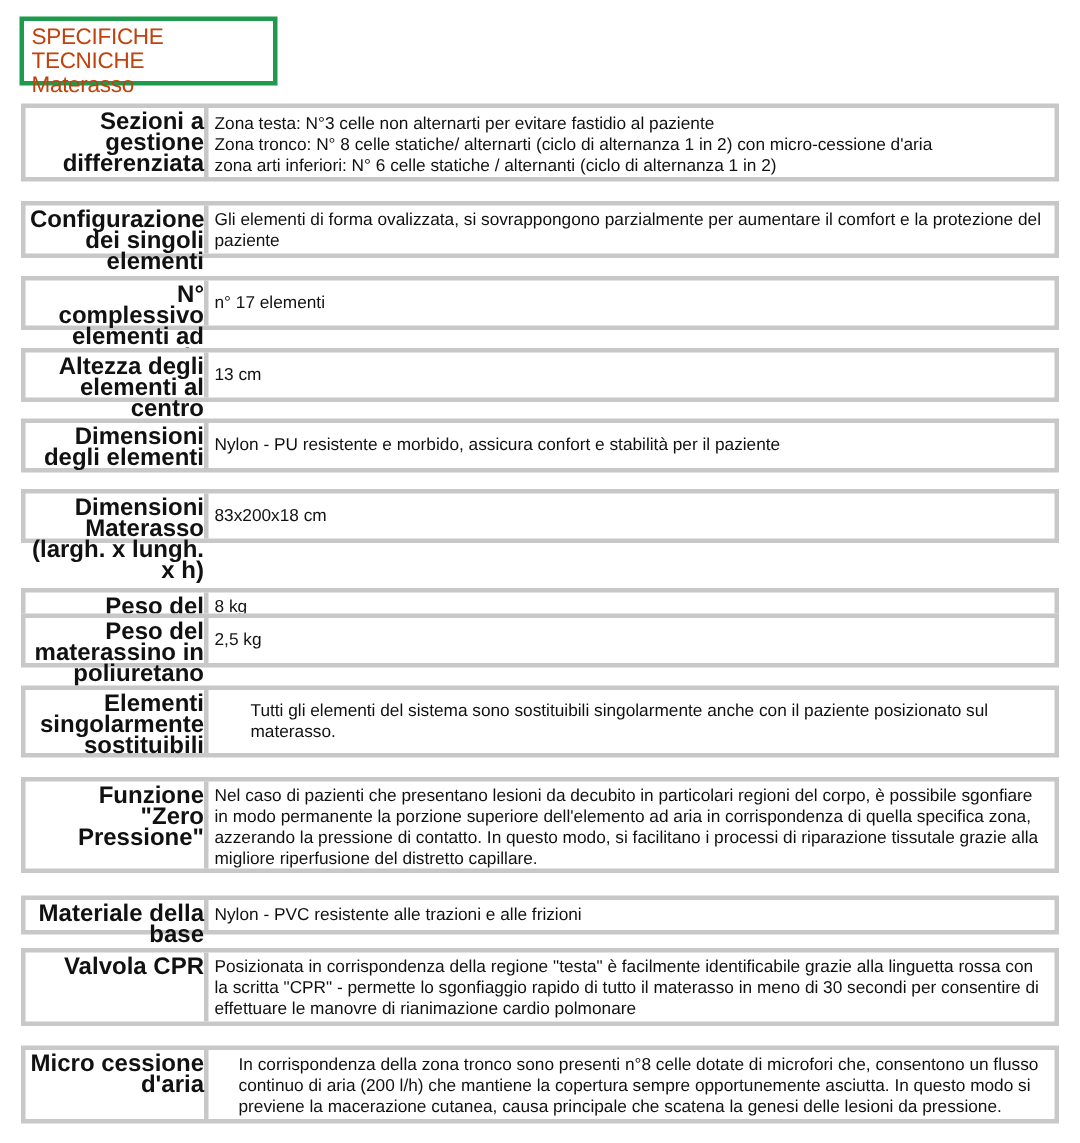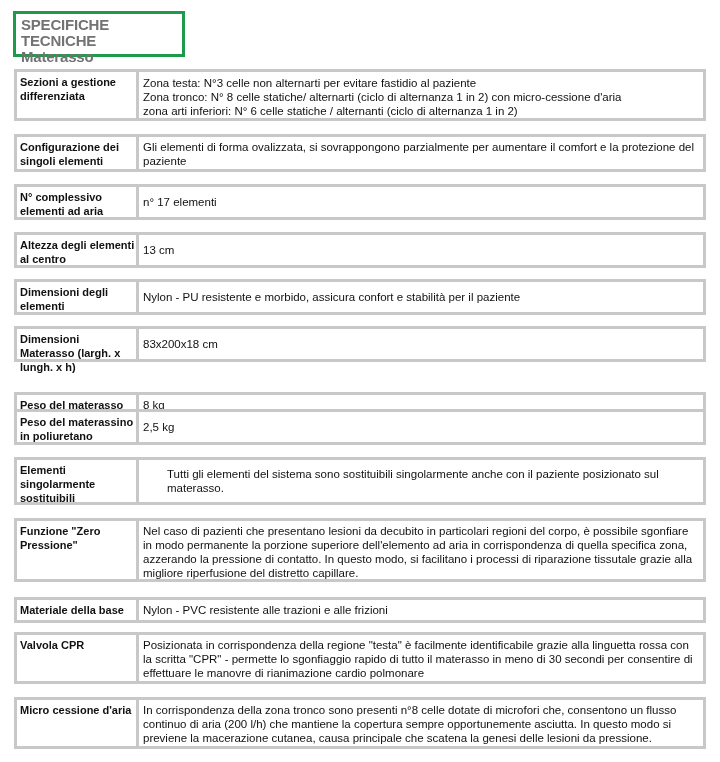--- a/index.html
+++ b/index.html
@@ -19,45 +19,46 @@
       position: absolute;
       left: 13px;
       top: 11px;
       width: 161px;
       height: 37px;
       border: 3px solid #1e9a4c;
       padding: 3px 0 0 5px;
       box-sizing: content-box;
     }
     .title-box .line {
-      font-weight: bold;
+      font-weight: normal;
       font-size: 15px;
       line-height: 16px;
-      color: #737373;
+      color: #c2410c;
       letter-spacing: -0.2px;
     }
     .spec-table {
       position: absolute;
       left: 14px;
       width: 692px;
       display: flex;
       border: 3px solid #c8c8c8;
       box-sizing: border-box;
       background: #fff;
     }
     .spec-label {
       width: 122px;
       flex: 0 0 122px;
       border-right: 3px solid #c8c8c8;
       padding: 3px 0 0 3px;
       font-weight: bold;
-      font-size: 11px;
+      font-size: 16px;
       line-height: 14px;
       box-sizing: border-box;
       color: #111;
+      text-align: right;
     }
     .spec-value {
       flex: 1 1 auto;
       padding: 3px 4px 0 4px;
       font-size: 11.5px;
       line-height: 14px;
       box-sizing: border-box;
       color: #111;
     }
     .spec-value.center {
@@ -132,16 +133,16 @@
 <div class="spec-table" style="top:597px;height:26px;">
   <div class="spec-label">Materiale della base</div>
   <div class="spec-value">Nylon - PVC resistente alle trazioni e alle frizioni</div>
 </div>
 
 <div class="spec-table" style="top:632px;height:52px;">
   <div class="spec-label">Valvola CPR</div>
   <div class="spec-value">Posizionata in corrispondenza della regione "testa" è facilmente identificabile grazie alla linguetta rossa con la scritta "CPR" - permette lo sgonfiaggio rapido di tutto il materasso in meno di 30 secondi per consentire di effettuare le manovre di rianimazione cardio polmonare</div>
 </div>
 
-<div class="spec-table" style="top:697px;height:52px;">
+<div class="spec-table" style="top:697px;height:52px;gap:16px;">
   <div class="spec-label">Micro cessione d'aria</div>
   <div class="spec-value">In corrispondenza della zona tronco sono presenti n°8 celle dotate di microfori che, consentono un flusso continuo di aria (200 l/h) che mantiene la copertura sempre opportunemente asciutta. In questo modo si previene la macerazione cutanea, causa principale che scatena la genesi delle lesioni da pressione.</div>
 </div>
 
 </body></html>

